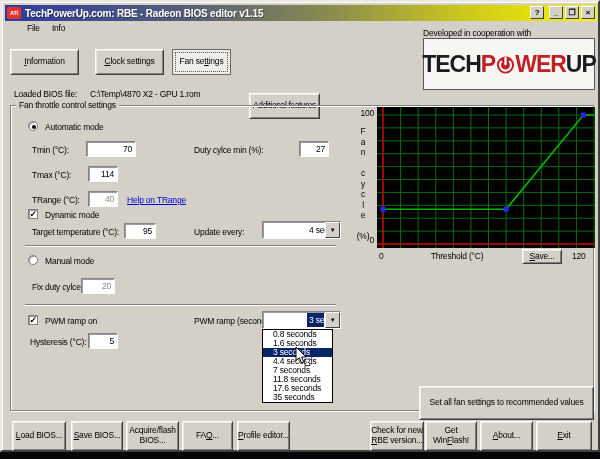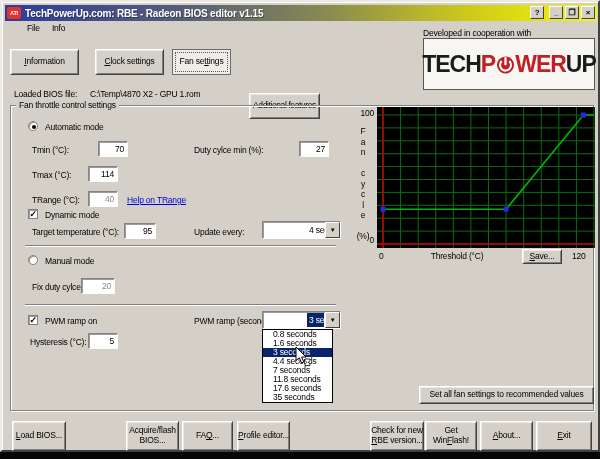--- a/index.html
+++ b/index.html
@@ -150,21 +150,21 @@
   <div class="lbl" style="left:12px;top:87px;">Loaded BIOS file:</div>
   <div class="lbl" style="left:88px;top:87px;">C:\Temp\4870 X2 - GPU 1.rom</div>
 
   <div class="group"></div>
   <div class="grouplegend lbl" style="left:14px;top:98px;">Fan throttle control settings</div>
 
   <div class="radio sel" style="left:26px;top:119px;"></div>
   <div class="lbl" style="left:43px;top:120px;">Automatic mode</div>
 
   <div class="lbl" style="left:30px;top:143px;">Tmin (°C):</div>
-  <div class="tb" style="left:96px;top:139px;width:30px;height:16px;">70</div>
+  <div class="tb" style="left:84px;top:139px;width:50px;height:16px;">70</div>
   <div class="lbl" style="left:192px;top:143px;">Duty cylce min (%):</div>
   <div class="tb" style="left:297px;top:139px;width:30px;height:16px;">27</div>
 
   <div class="lbl" style="left:30px;top:168px;">Tmax (°C):</div>
   <div class="tb" style="left:86px;top:164px;width:30px;height:16px;">114</div>
 
   <div class="lbl" style="left:30px;top:193px;">TRange (°C):</div>
   <div class="tb dis" style="left:86px;top:189px;width:30px;height:16px;">40</div>
   <div class="lbl link" style="left:125px;top:193px;">Help on TRange</div>
 
@@ -260,26 +260,29 @@
         </svg>
   </div>
 
   <div class="lbl xmin">0</div>
   <div class="lbl xlabel">Threshold (°C)</div>
   <div class="btn" style="left:520px;top:247px;width:40px;height:15px;">
     <span><u>S</u><span>ave...</span></span>
   </div>
   <div class="lbl xmax">120</div>
 
-  <div class="btn" style="left:417px;top:384px;width:175px;height:18px;justify-content:center;">
+  <div class="btn" style="left:417px;top:384px;width:175px;height:34px;justify-content:center;">
     <span>Set all fan settings to recommended values</span>
   </div>
 
   <div class="btn" style="left:10px;top:419px;width:54px;height:30px;">
     <span><u>L</u><span>oad BIOS...</span></span>
+  </div>
+  <div class="btn" style="left:69px;top:419px;width:52px;height:30px;">
+    <span><u>S</u><span>ave BIOS...</span></span>
   </div>
   <div class="btn" style="left:124px;top:419px;width:53px;height:30px;flex-direction:column;">
     <span>Acquire/flash</span>
     <span>BIOS...</span>
   </div>
   <div class="btn" style="left:180px;top:419px;width:51px;height:30px;">
     <span><span>FA</span><u>Q</u><span>...</span></span>
   </div>
   <div class="btn" style="left:235px;top:419px;width:53px;height:30px;">
     <span><u>P</u><span>rofile editor...</span></span>

